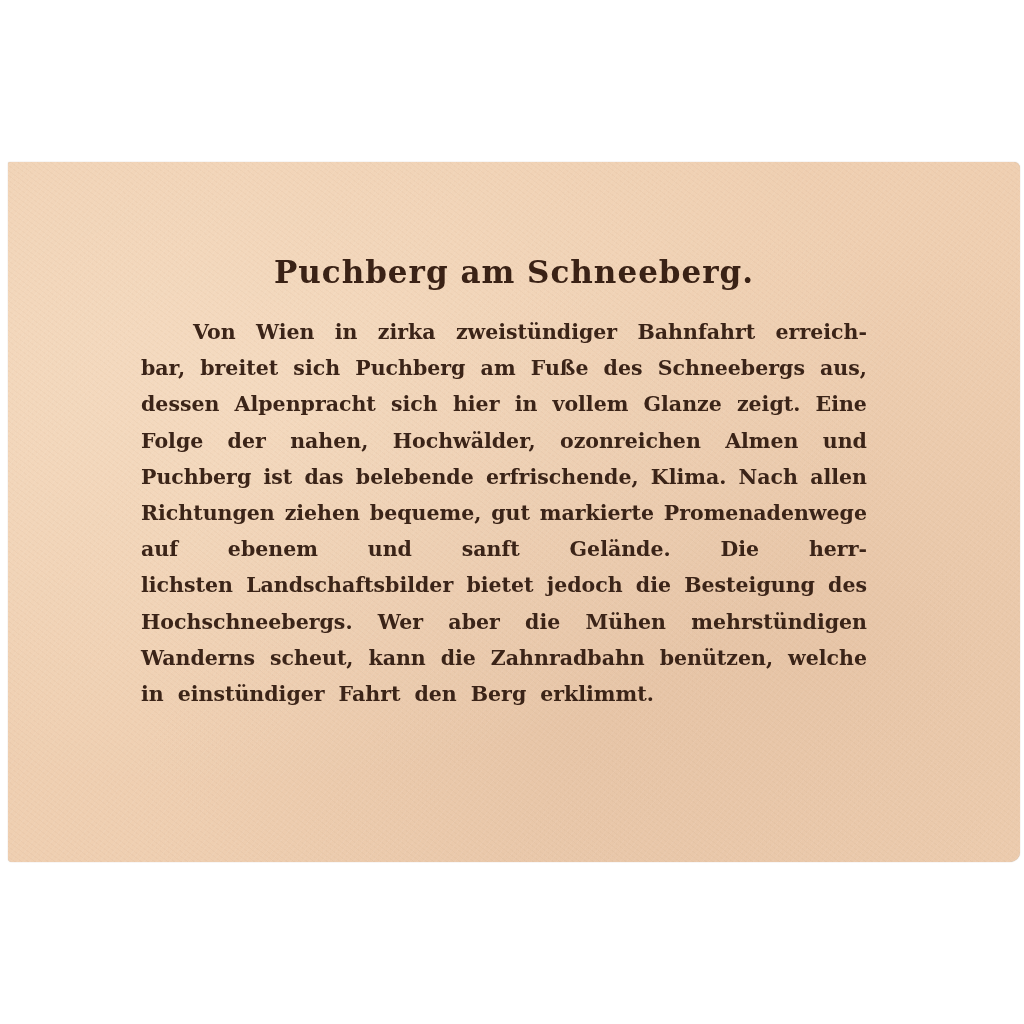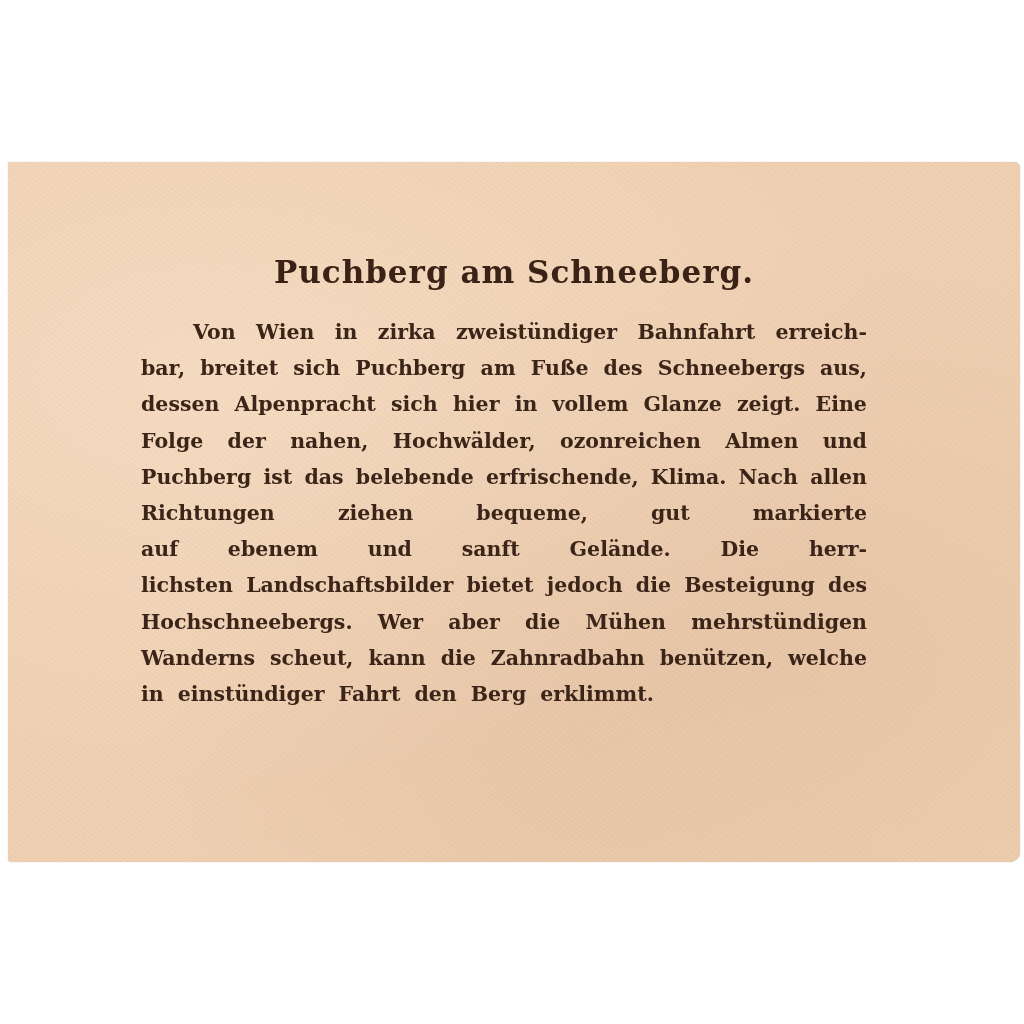--- a/index.html
+++ b/index.html
@@ -124,20 +124,21 @@
         <span class="w">Klima.</span>
         <span class="w">Nach</span>
         <span class="w">allen</span>
       </div>
     <div class="line">
         <span class="w">Richtungen</span>
         <span class="w">ziehen</span>
         <span class="w">bequeme,</span>
         <span class="w">gut</span>
         <span class="w">markierte</span>
+        <span class="w">Promenadenwege</span>
       </div>
     <div class="line">
         <span class="w">auf</span>
         <span class="w">ebenem</span>
         <span class="w">und</span>
         <span class="w">sanft</span>
         <span class="w">Gelände.</span>
         <span class="w">Die</span>
         <span class="w">herr-</span>
       </div>

